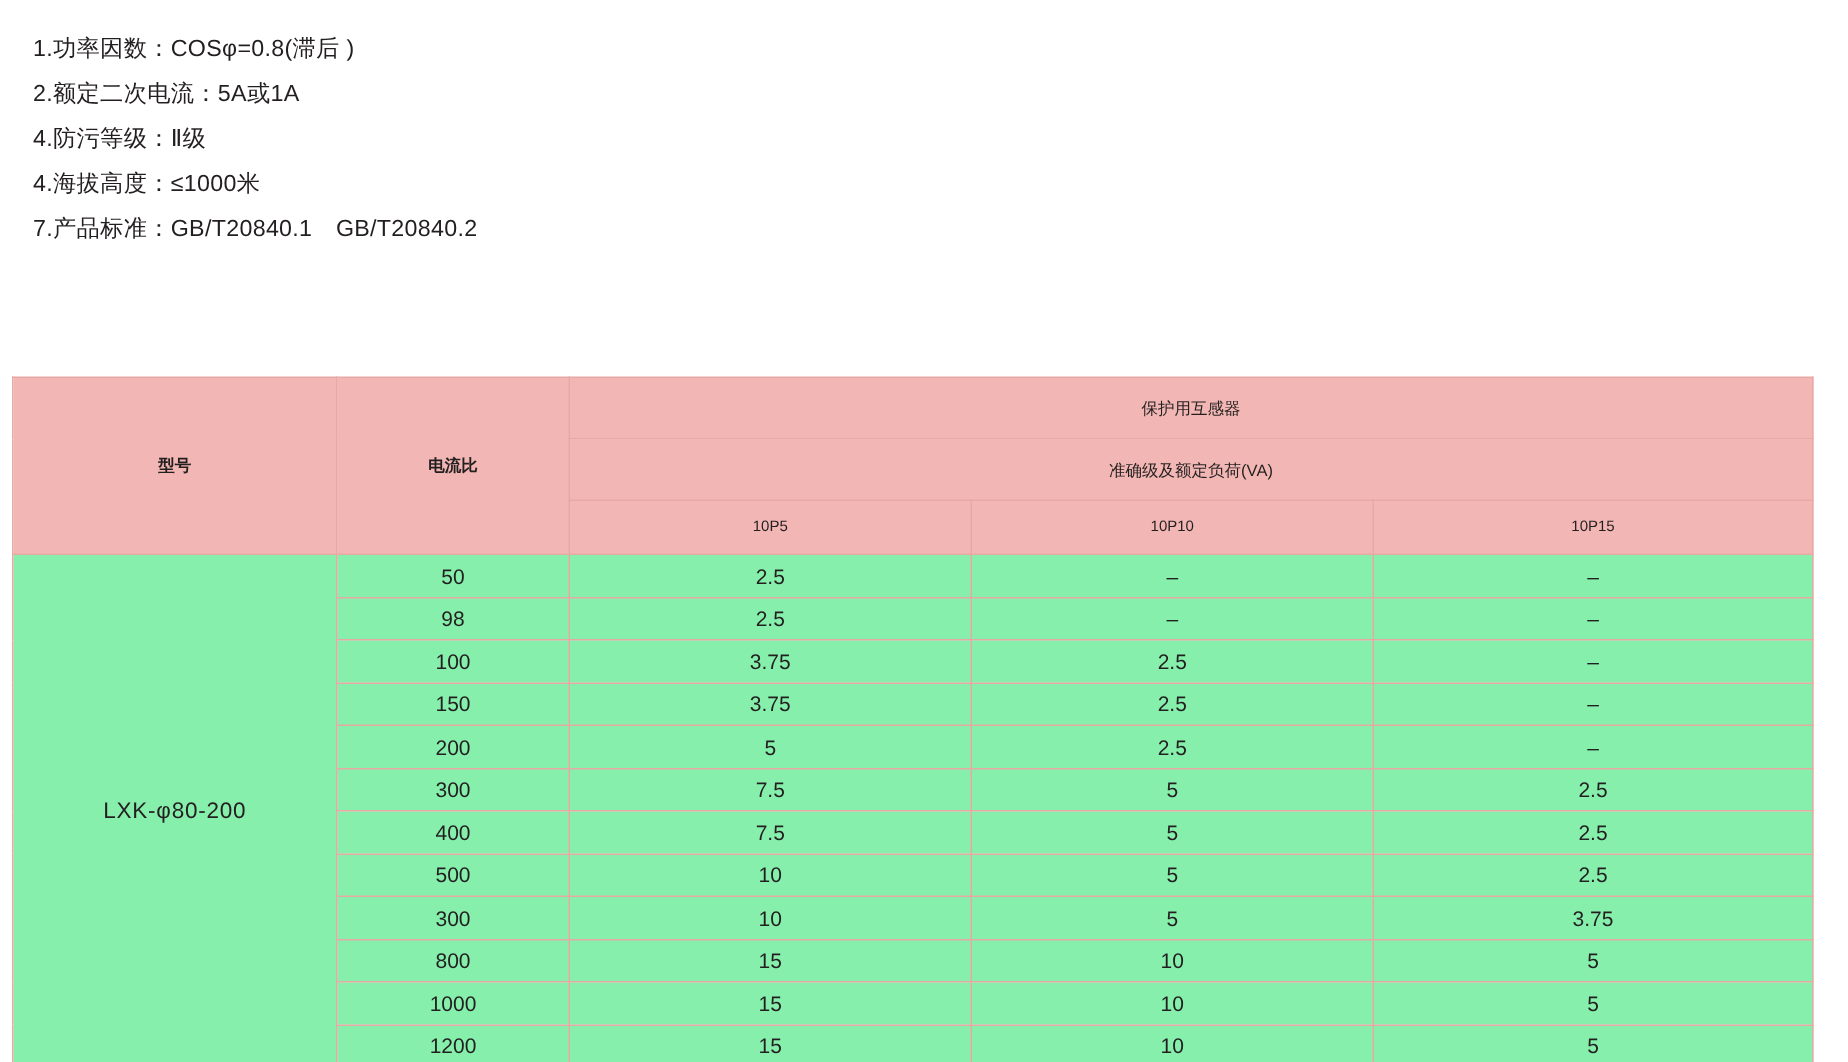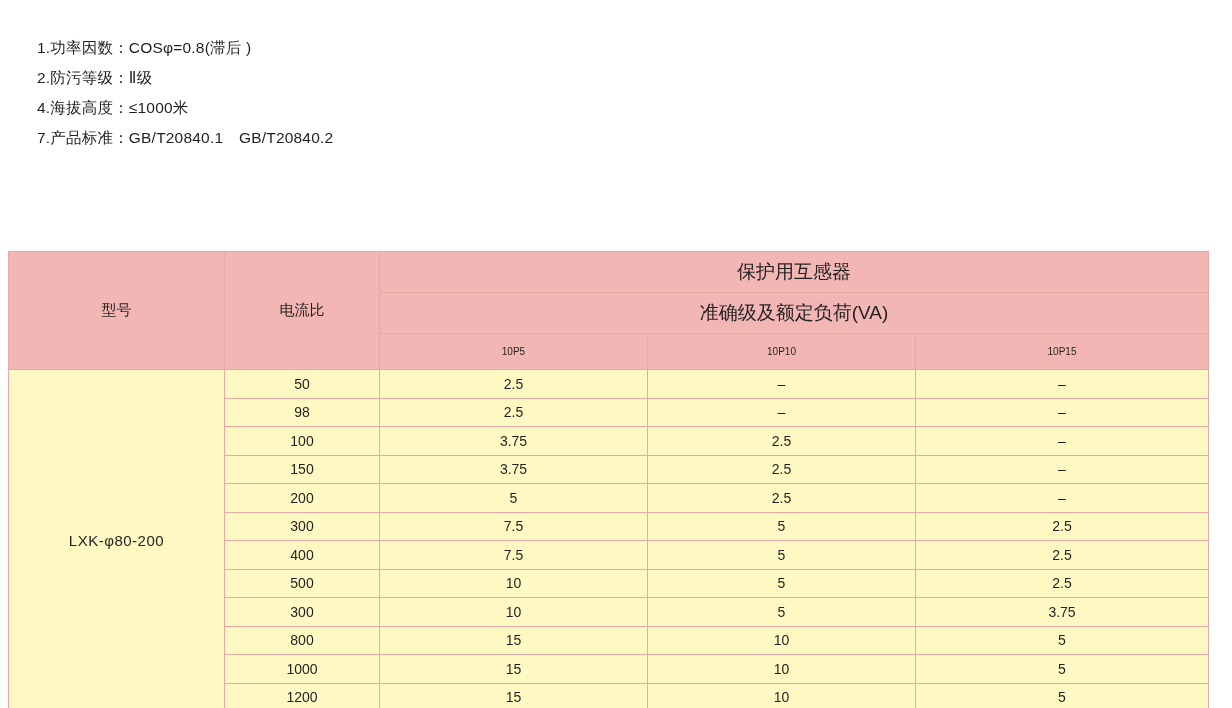--- a/index.html
+++ b/index.html
@@ -12,21 +12,21 @@
     height: 708px;
     font-family: "Liberation Sans", "DejaVu Sans", sans-serif;
     color: #231f20;
     overflow: hidden;
   }
   .page {
     position: relative;
     width: 1002px;
     height: 708px;
     box-sizing: border-box;
-    padding: 15px;
+    padding: 0;
   }
   
   .spec-list {
     margin: 0;
     padding: 18px 0 0 22px;
     list-style: none;
   }
   .spec-item {
     font-size: 15.5px;
     line-height: 30px;
@@ -51,54 +51,56 @@
   table.spec-table td {
     border: 1px solid #e8a9a5;
     text-align: center;
     vertical-align: middle;
     font-weight: normal;
     color: #231f20;
   }
   thead th {
     background: #f2b7b4;
     color: #ffffff;
-    font-size: 19px;
+    font-size: 11px;
     height: 38px;
   }
   thead th.sub {
     font-size: 10px;
     height: 33px;
   }
   thead th.model,
   thead th.ratio {
-    font-size: 15px;
+    font-size: 11px;
+    font-weight: bold;
   }
   tbody td {
     height: 25.5px;
-    background: #fef9c3;
+    background: #86efac;
     font-size: 14px;
   }
   tbody td.model-cell {
     font-size: 15px;
     letter-spacing: 0.5px;
   }
   col.c-model { width: 216px; }
   col.c-ratio { width: 155px; }
   col.c-v1 { width: 268px; }
   col.c-v2 { width: 268px; }
   col.c-v3 { width: 293px; }
 </style>
 </head>
 <body>
 
 <div class="page">
 
   <ul class="spec-list">
     <li class="spec-item">1.功率因数：COSφ=0.8(滞后 )</li>
-    <li class="spec-item">2.防污等级：Ⅱ级</li>
+    <li class="spec-item">2.额定二次电流：5A或1A</li>
+    <li class="spec-item">4.防污等级：Ⅱ级</li>
     <li class="spec-item">4.海拔高度：≤1000米</li>
     <li class="spec-item">7.产品标准：GB/T20840.1　GB/T20840.2</li>
   </ul>
 
   <div class="table-wrap">
     <table class="spec-table">
       <colgroup>
         <col class="c-model">
         <col class="c-ratio">
         <col class="c-v1">

